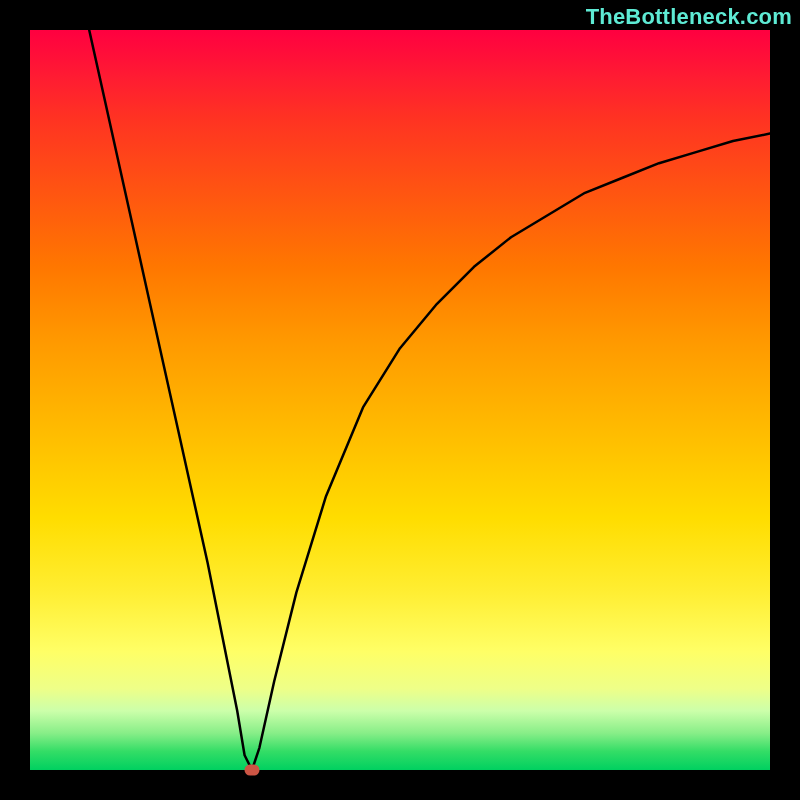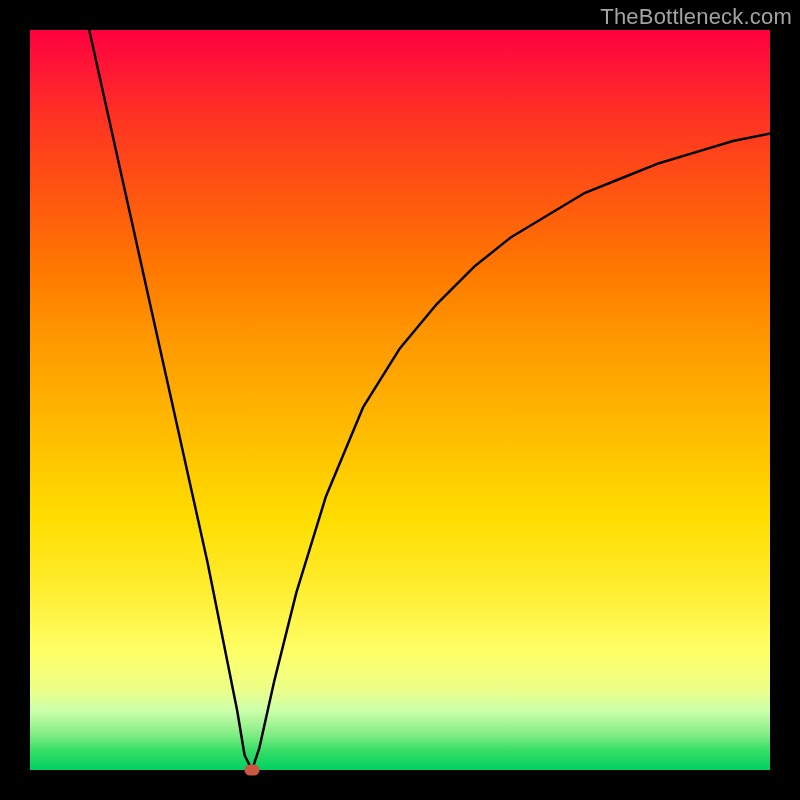--- a/index.html
+++ b/index.html
@@ -38,23 +38,23 @@
       #ccffaa 92%,
       #88ee88 95%,
       #33dd66 97.5%,
       #00d060 100%
     );
   }
   .watermark {
     position: absolute;
     top: 4px;
     right: 8px;
-    color: #a3a3a3;
+    color: #5eead4;
     font-size: 22px;
-    font-weight: 400;
+    font-weight: 700;
     letter-spacing: 0.2px;
     user-select: none;
   }
   svg.curve {
     position: absolute;
     left: 0;
     top: 0;
     width: 740px;
     height: 740px;
   }

